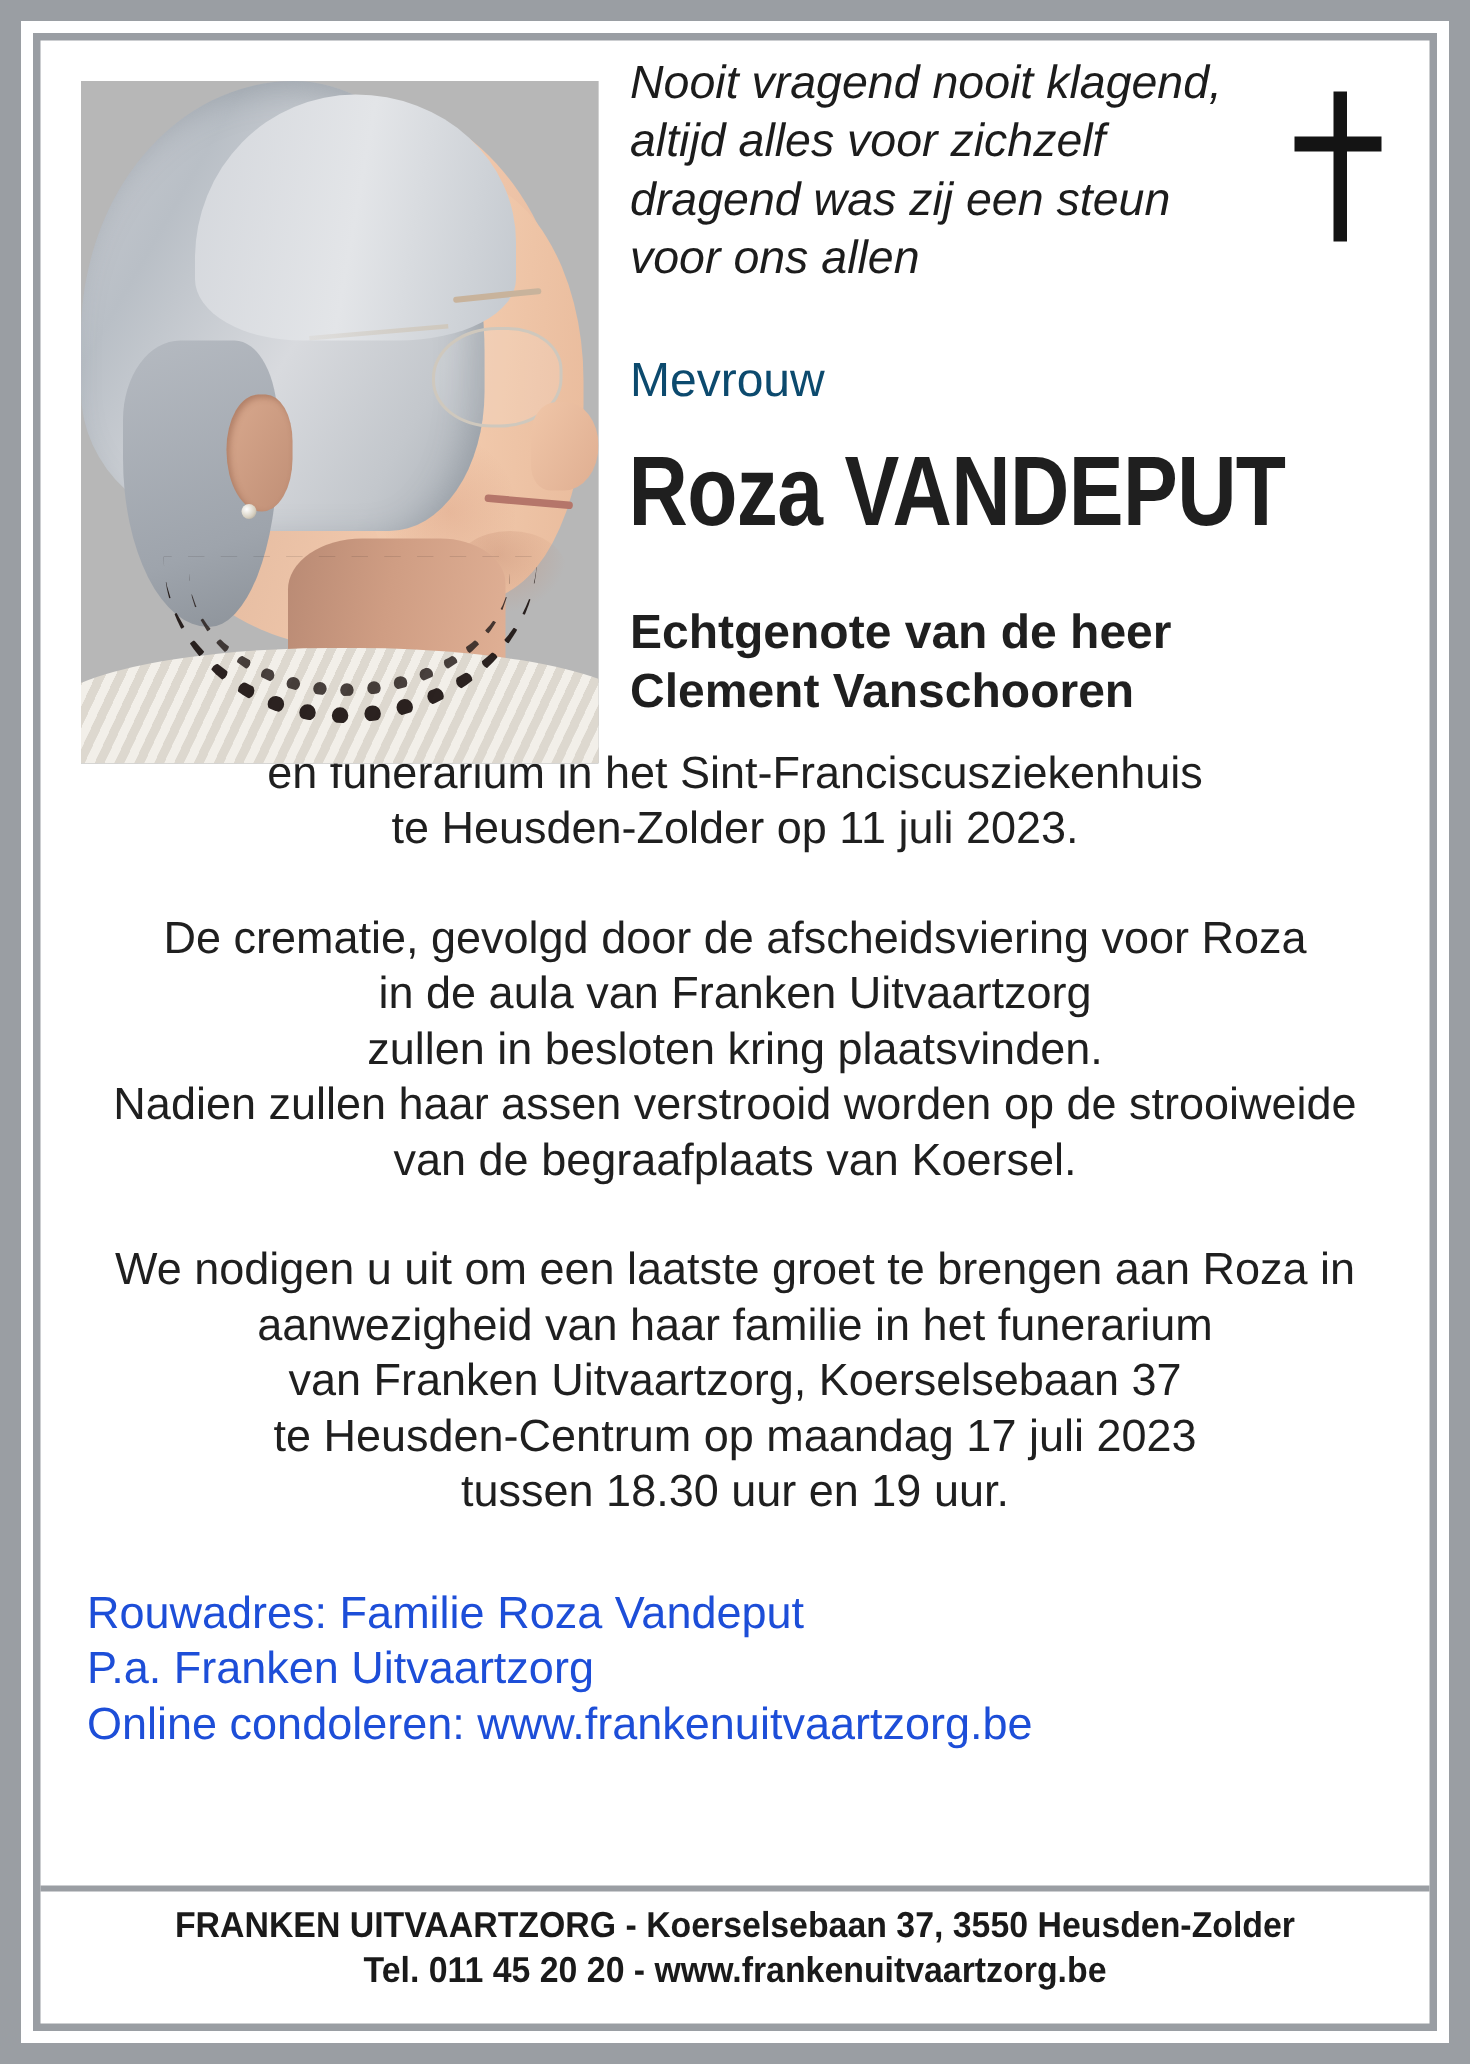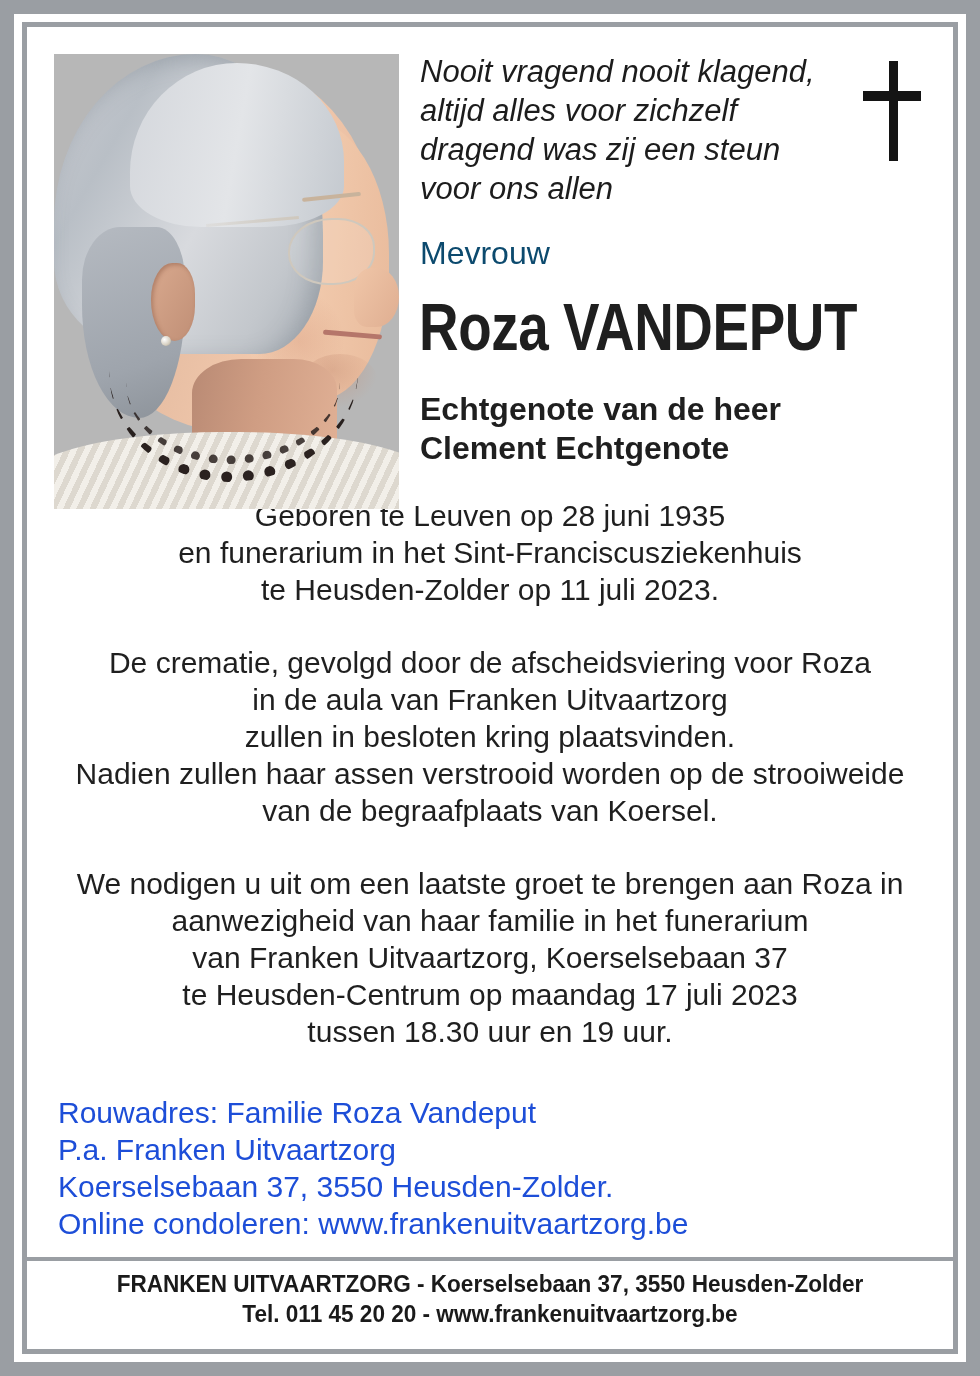--- a/index.html
+++ b/index.html
@@ -155,21 +155,21 @@
   .p-necklace2 {
     position:absolute; left:21%; bottom:10%; width:62%; height:16%;
     border-bottom: 9px dotted #2b2220;
     border-radius: 0 0 52% 48% / 0 0 100% 100%;
     opacity:.85;
   }
 
   .poem {
     position: absolute;
     left: 393px;
-    top: 25px;
+    top: 8px;
     width: 420px;
     font-style: italic;
     font-size: 31px;
     line-height: 39px;
     color: #1c1c1c;
   }
 
   .cross {
     position: absolute;
     left: 836px;
@@ -201,21 +201,21 @@
     font-weight: bold;
     letter-spacing: -0.5px;
     color: #1f1f1f;
     transform: scaleX(0.83);
     transform-origin: left top;
     white-space: nowrap;
   }
   .spouse {
     position: absolute;
     left: 393px;
-    top: 363px;
+    top: 375px;
     font-size: 32px;
     font-weight: bold;
     line-height: 39px;
     color: #1f1f1f;
   }
 
   
   .body-block {
     text-align: center;
     font-size: 30px;
@@ -295,28 +295,27 @@
 
           <div class="cross">
             <div class="v"></div>
             <div class="h"></div>
           </div>
 
           <div class="mevrouw">Mevrouw</div>
           <div class="fullname">Roza VANDEPUT</div>
           <div class="spouse">
             <div>Echtgenote van de heer</div>
-            <div>Clement Echtgenote</div>
+            <div>Clement Vanschooren</div>
           </div>
         </div>
 
         <div class="body-block">
 
           <div>
-            <p>Geboren te Leuven op 28 juni 1935</p>
             <p>en funerarium in het Sint-Franciscusziekenhuis</p>
             <p>te Heusden-Zolder op 11 juli 2023.</p>
           </div>
 
           <div class="gap-lg"></div>
 
           <div>
             <p>De crematie, gevolgd door de afscheidsviering voor Roza</p>
             <p>in de aula van Franken Uitvaartzorg</p>
             <p>zullen in besloten kring plaatsvinden.</p>
@@ -331,21 +330,20 @@
             <p>aanwezigheid van haar familie in het funerarium</p>
             <p>van Franken Uitvaartzorg, Koerselsebaan 37</p>
             <p>te Heusden-Centrum op maandag 17 juli 2023</p>
             <p>tussen 18.30 uur en 19 uur.</p>
           </div>
         </div>
 
         <div class="address">
           <p>Rouwadres: Familie Roza Vandeput</p>
           <p>P.a. Franken Uitvaartzorg</p>
-          <p>Koerselsebaan 37, 3550 Heusden-Zolder.</p>
           <p>Online condoleren: www.frankenuitvaartzorg.be</p>
         </div>
 
         <div class="rule rule-top"></div>
         <div class="footer">
           <div>FRANKEN UITVAARTZORG - Koerselsebaan 37, 3550 Heusden-Zolder</div>
           <div>Tel. 011 45 20 20 - www.frankenuitvaartzorg.be</div>
         </div>
 
       </div>

